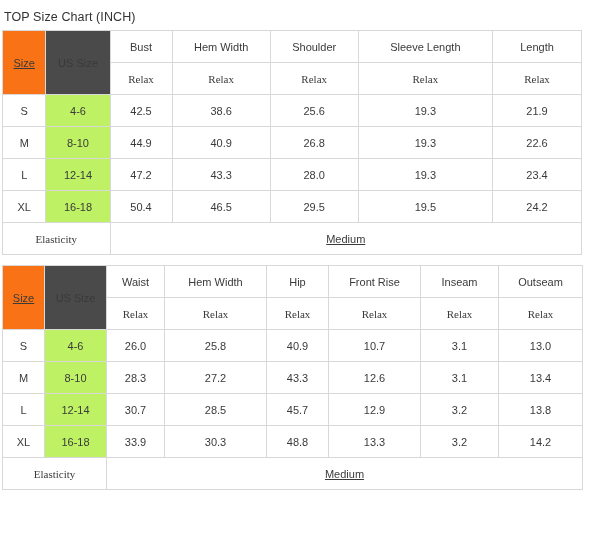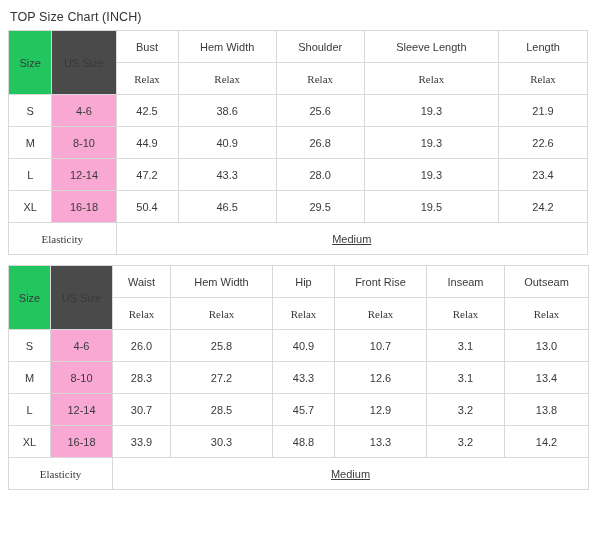--- a/index.html
+++ b/index.html
@@ -10,21 +10,21 @@
   body {
     width: 600px;
     height: 543px;
     font-family: "Liberation Sans", sans-serif;
     color: #333333;
     -webkit-font-smoothing: antialiased;
   }
   .page {
     width: 600px;
     box-sizing: border-box;
-    padding: 8px 10px 0 8px;
+    padding: 8px 10px 0 2px;
   }
   .chart-title {
     font-size: 12.5px;
     color: #333333;
     margin: 2px 0 6px 2px;
     letter-spacing: 0.1px;
   }
   table.size-chart {
     border-collapse: collapse;
     width: 580px;
@@ -45,39 +45,40 @@
   
   .hdr-measure {
     font-size: 11.5px;
     font-weight: bold;
     color: #333333;
   }
   .cell-size-head {
     font-size: 11.5px;
     font-weight: bold;
     color: #333333;
-    background: #22c55e;
+    background: #f97316;
+    text-decoration: underline;
   }
   .cell-ussize-head {
     font-size: 11.5px;
     font-weight: bold;
     color: #ffffff;
     background: #4a4a4a;
   }
   .relax-cell {
     font-size: 11px;
     color: #4a4a4a;
     font-family: Liberation Serif, serif;
   }
   .size-letter {
     font-size: 11px;
     color: #3a3a3a;
   }
   .ussize-cell {
-    background: #f9a8d4;
+    background: #bef264;
     font-size: 11px;
     color: #3a3a3a;
     margin-left: 16px;
   }
   .elasticity-label {
     font-size: 11.5px;
     color: #3a3a3a;
     font-family: Liberation Serif, serif;
   }
   .elasticity-value {

